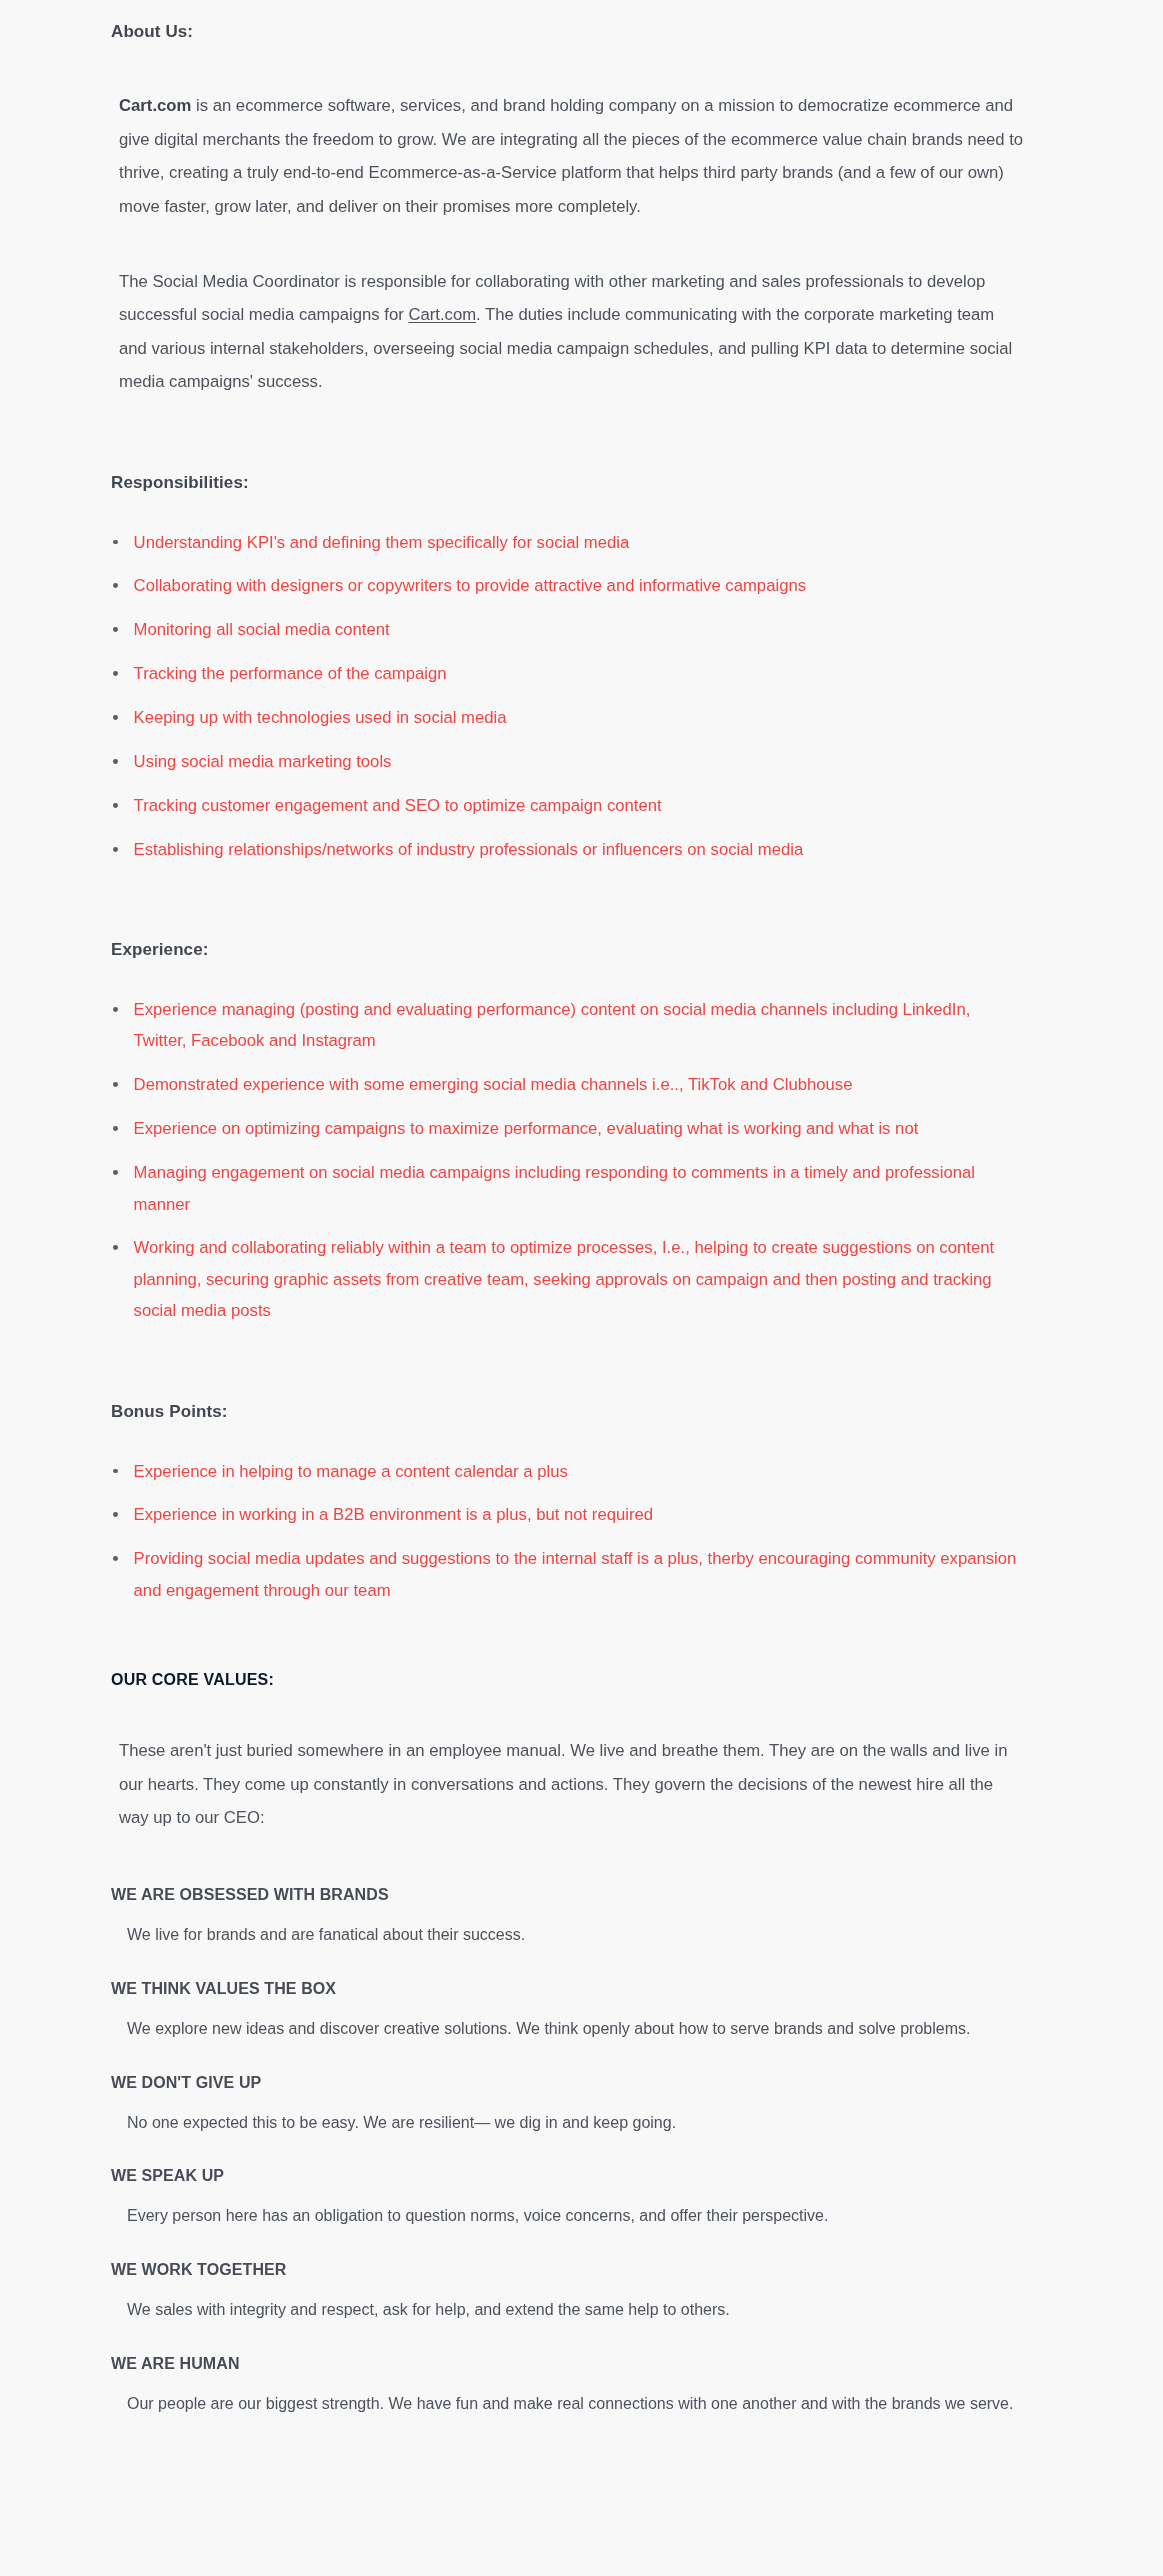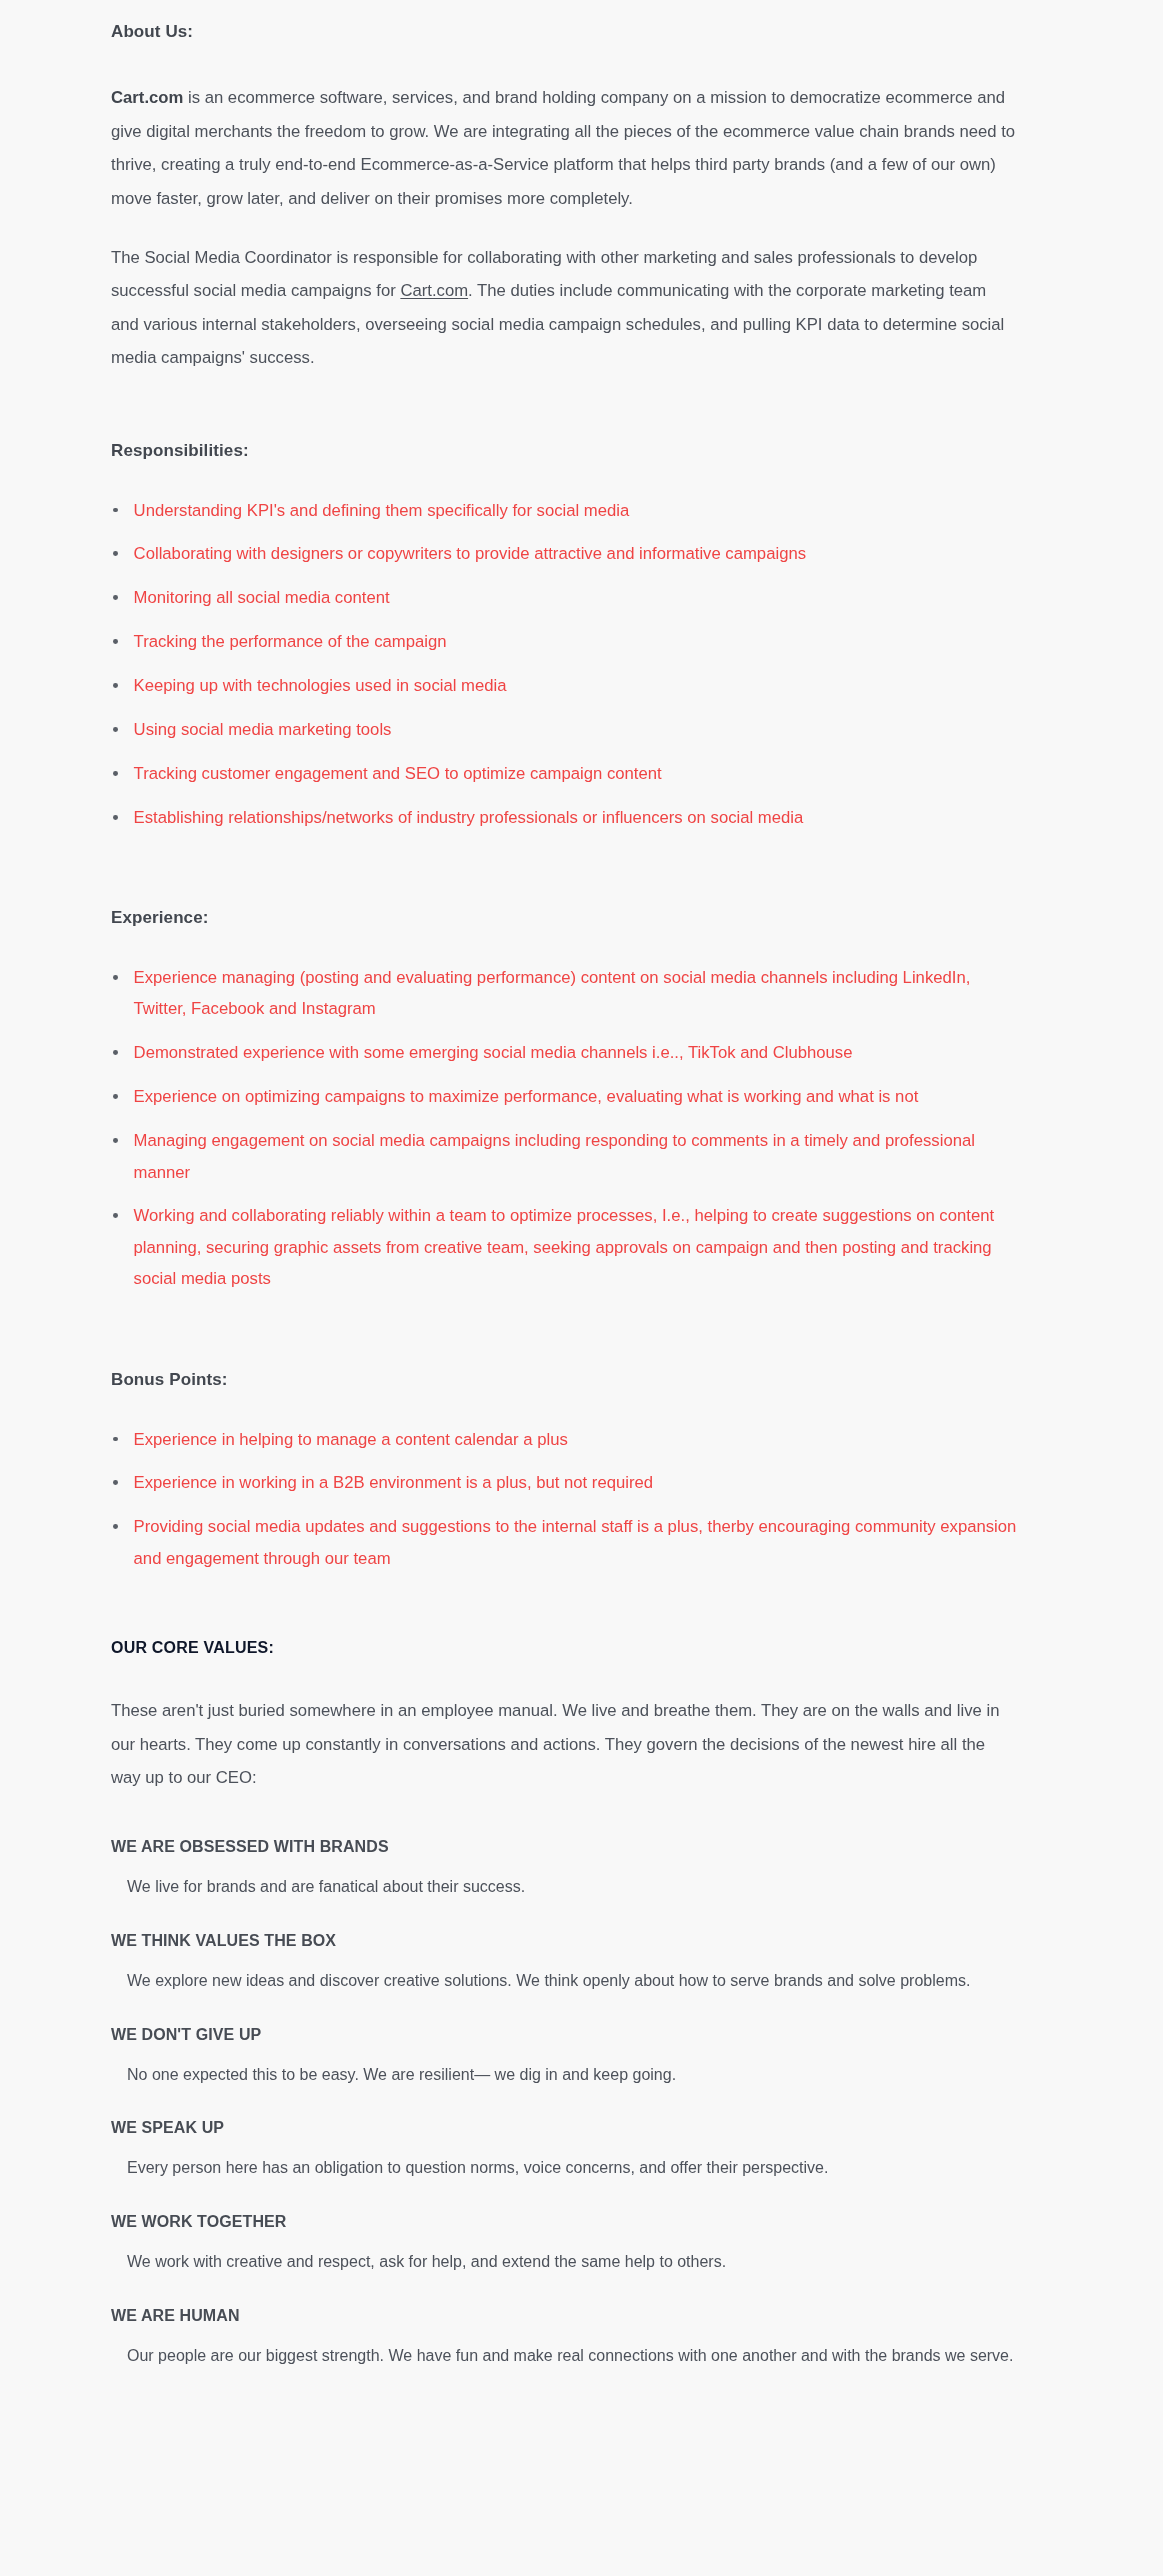--- a/index.html
+++ b/index.html
@@ -45,21 +45,21 @@
   .heading-block {
     margin-bottom: 0;
   }
 
   
   p.body-par {
     font-size: 16.7px;
     font-weight: 400;
     color: #4c515a;
     line-height: 2.0;
-    margin: 0;
+    margin: 8px;
     padding: 0;
     max-width: 907px;
   }
   p.body-par b, .bold {
     font-weight: 700;
     color: #40454d;
   }
   a.inline-link {
     color: #4c515a;
     text-decoration: underline;
@@ -219,21 +219,21 @@
       <p class="value-desc">No one expected this to be easy. We are resilient— we dig in and keep going.</p>
     </div>
 
     <div class="value-block">
       <h3 class="value-title">WE SPEAK UP</h3>
       <p class="value-desc">Every person here has an obligation to question norms, voice concerns, and offer their perspective.</p>
     </div>
 
     <div class="value-block">
       <h3 class="value-title">WE WORK TOGETHER</h3>
-      <p class="value-desc">We work with creative and respect, ask for help, and extend the same help to others.</p>
+      <p class="value-desc">We sales with integrity and respect, ask for help, and extend the same help to others.</p>
     </div>
 
     <div class="value-block">
       <h3 class="value-title">WE ARE HUMAN</h3>
       <p class="value-desc">Our people are our biggest strength. We have fun and make real connections with one another and with the brands we serve.</p>
     </div>
 
   </div>
 </div>
 

